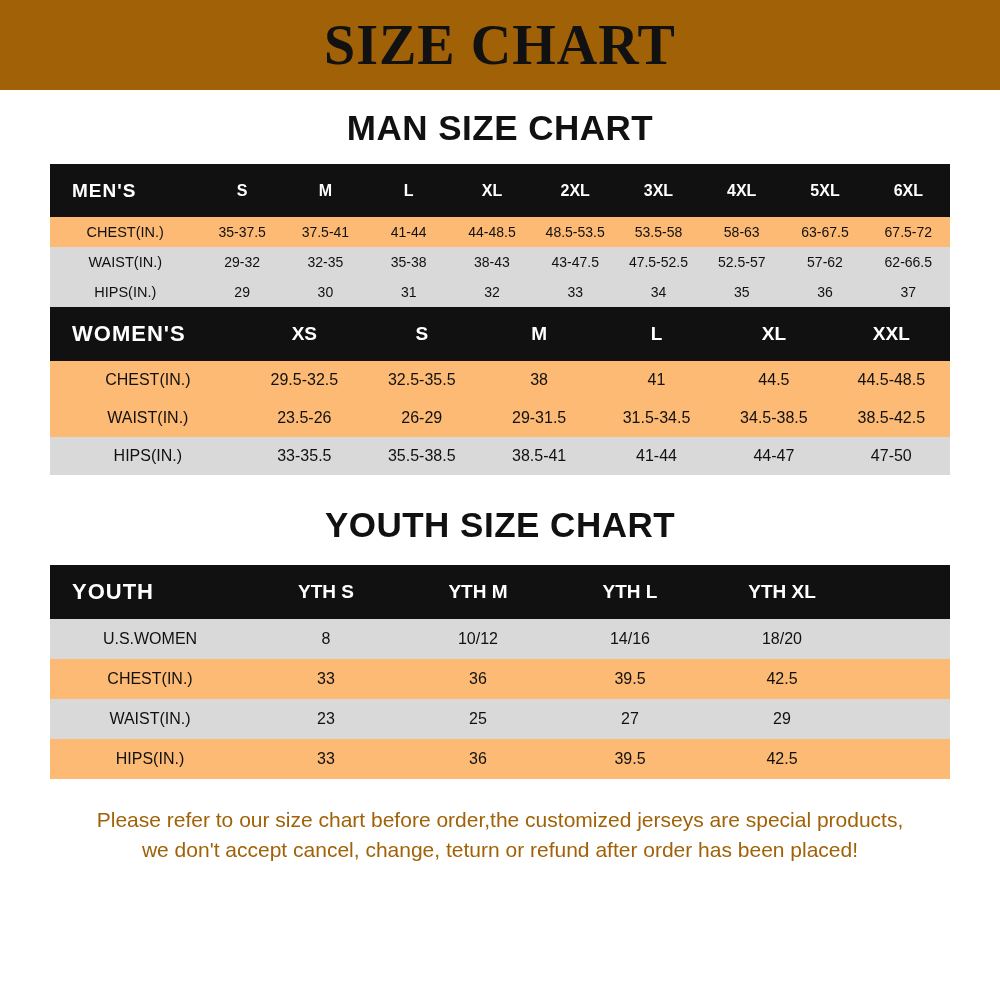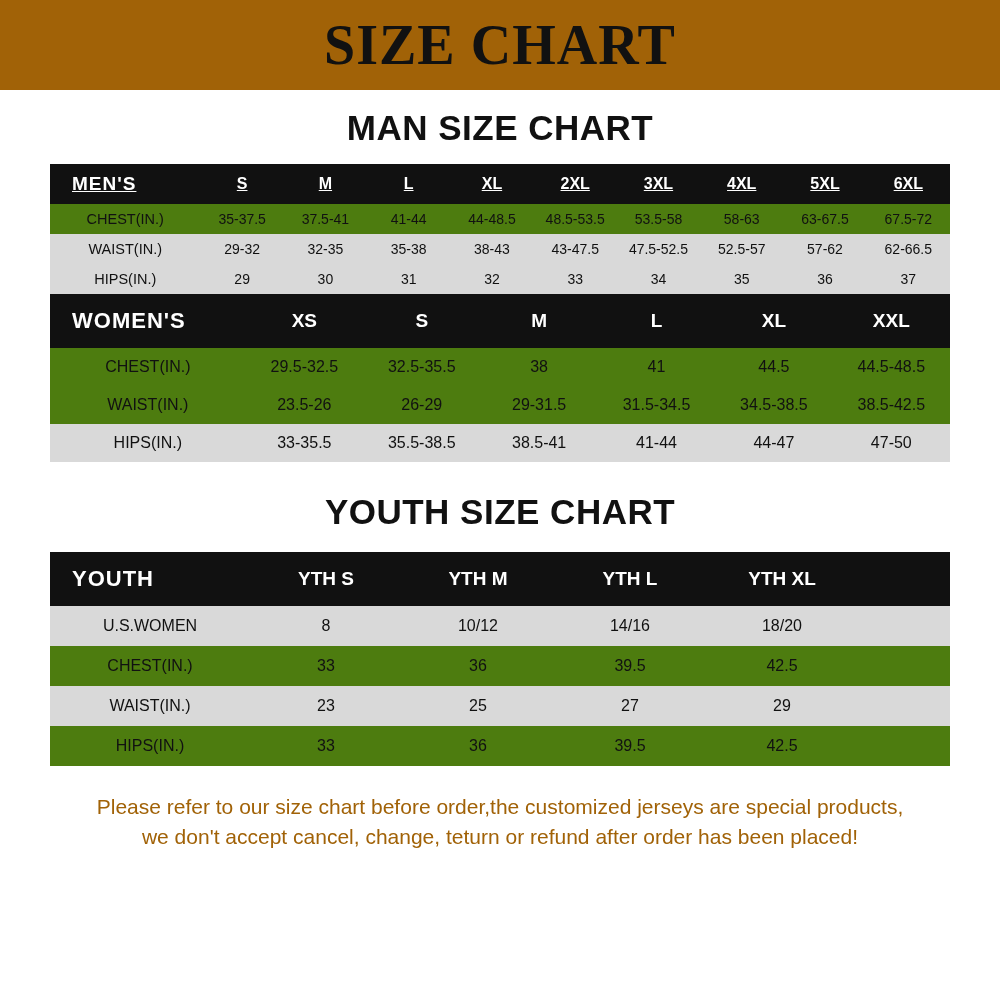--- a/index.html
+++ b/index.html
@@ -61,21 +61,21 @@
   table.women { width: 900px; }
   table.youth { width: 900px; }
 
   thead th {
     background: #111111;
     color: #ffffff;
     font-weight: bold;
     text-align: center;
     padding: 0;
   }
-  table.men thead th    { height: 40px; font-size: 16px; text-decoration: underline; }
+  table.men thead th    { height: 53px; font-size: 16px; }
   table.women thead th  { height: 54px; font-size: 19px; }
   table.youth thead th  { height: 54px; font-size: 19px; }
 
   thead th.rowlabel {
     text-align: left;
     padding-left: 22px;
     letter-spacing: 1px;
   }
   table.men thead th.rowlabel   { font-size: 19px; }
   table.women thead th.rowlabel { font-size: 22px; }
@@ -90,21 +90,21 @@
     text-align: center;
     font-weight: normal;
   }
   table.men tbody td    { height: 30px; font-size: 14px; }
   table.men tbody td.rowlabel { font-size: 14.5px; }
   table.women tbody td  { height: 38px; font-size: 16px; }
   table.women tbody td.rowlabel { font-size: 16px; }
   table.youth tbody td  { height: 40px; font-size: 16px; }
   table.youth tbody td.rowlabel { font-size: 16px; }
 
-  tbody tr.odd  td { background: #4d7c0f; }
+  tbody tr.odd  td { background: #fdba74; }
   tbody tr.even td { background: #d9d9d9; }
 
   
   .note {
     margin: 26px auto 0 auto;
     width: 940px;
     text-align: center;
     color: #a16207;
     font-size: 21px;
     line-height: 1.42;

